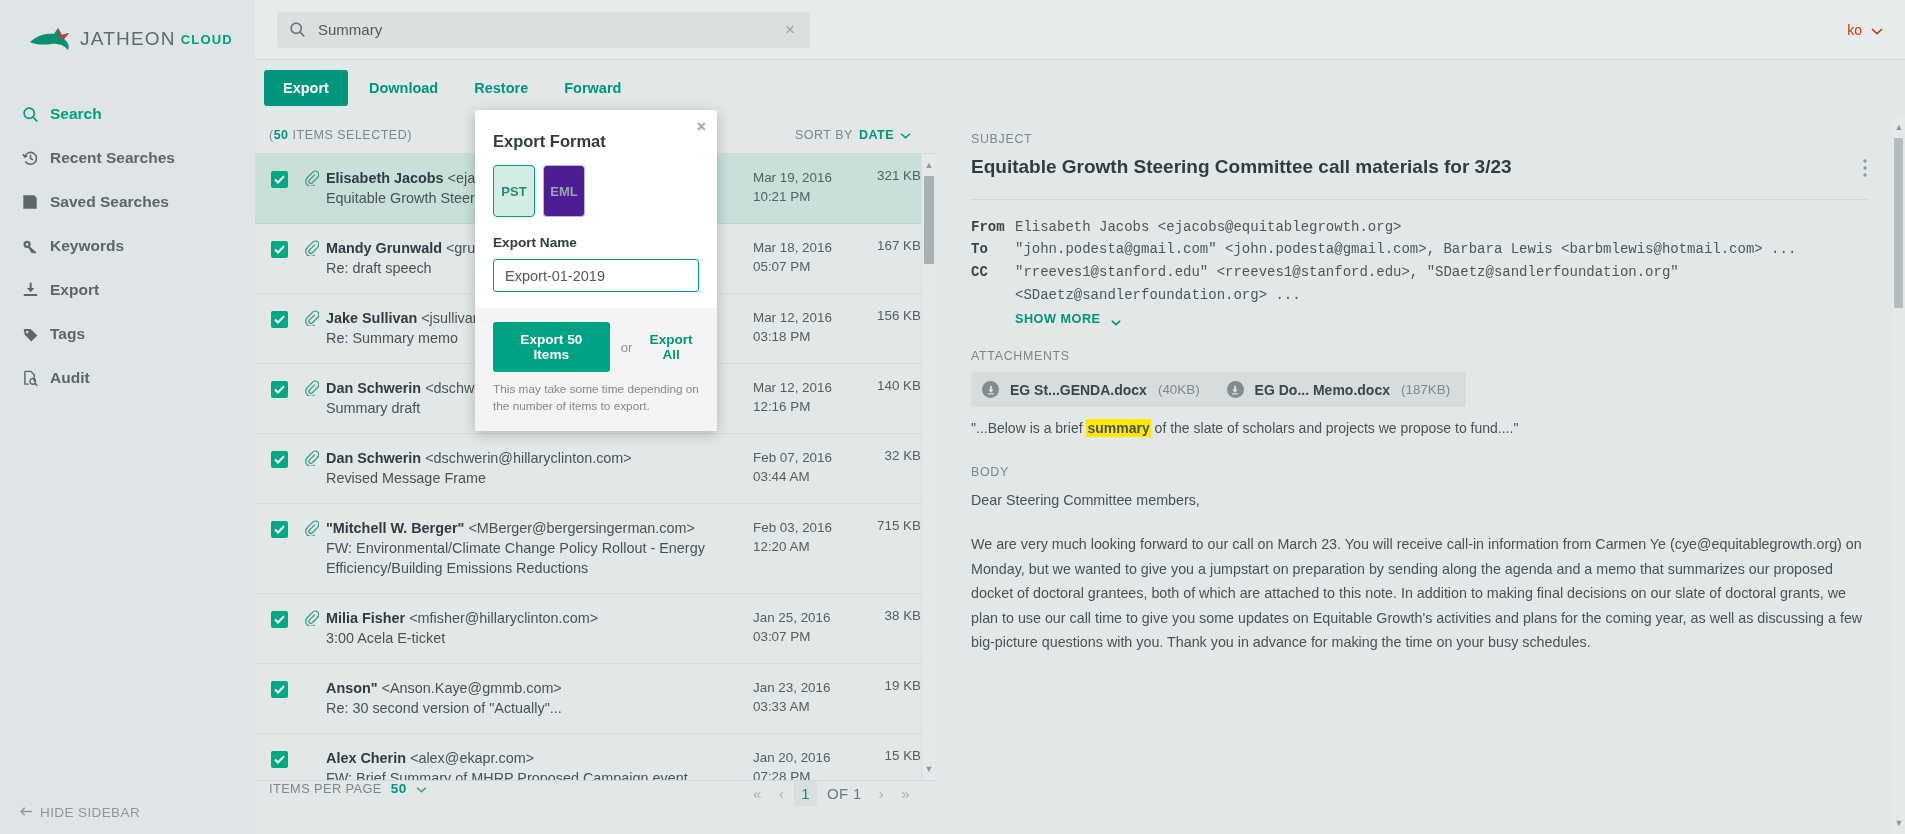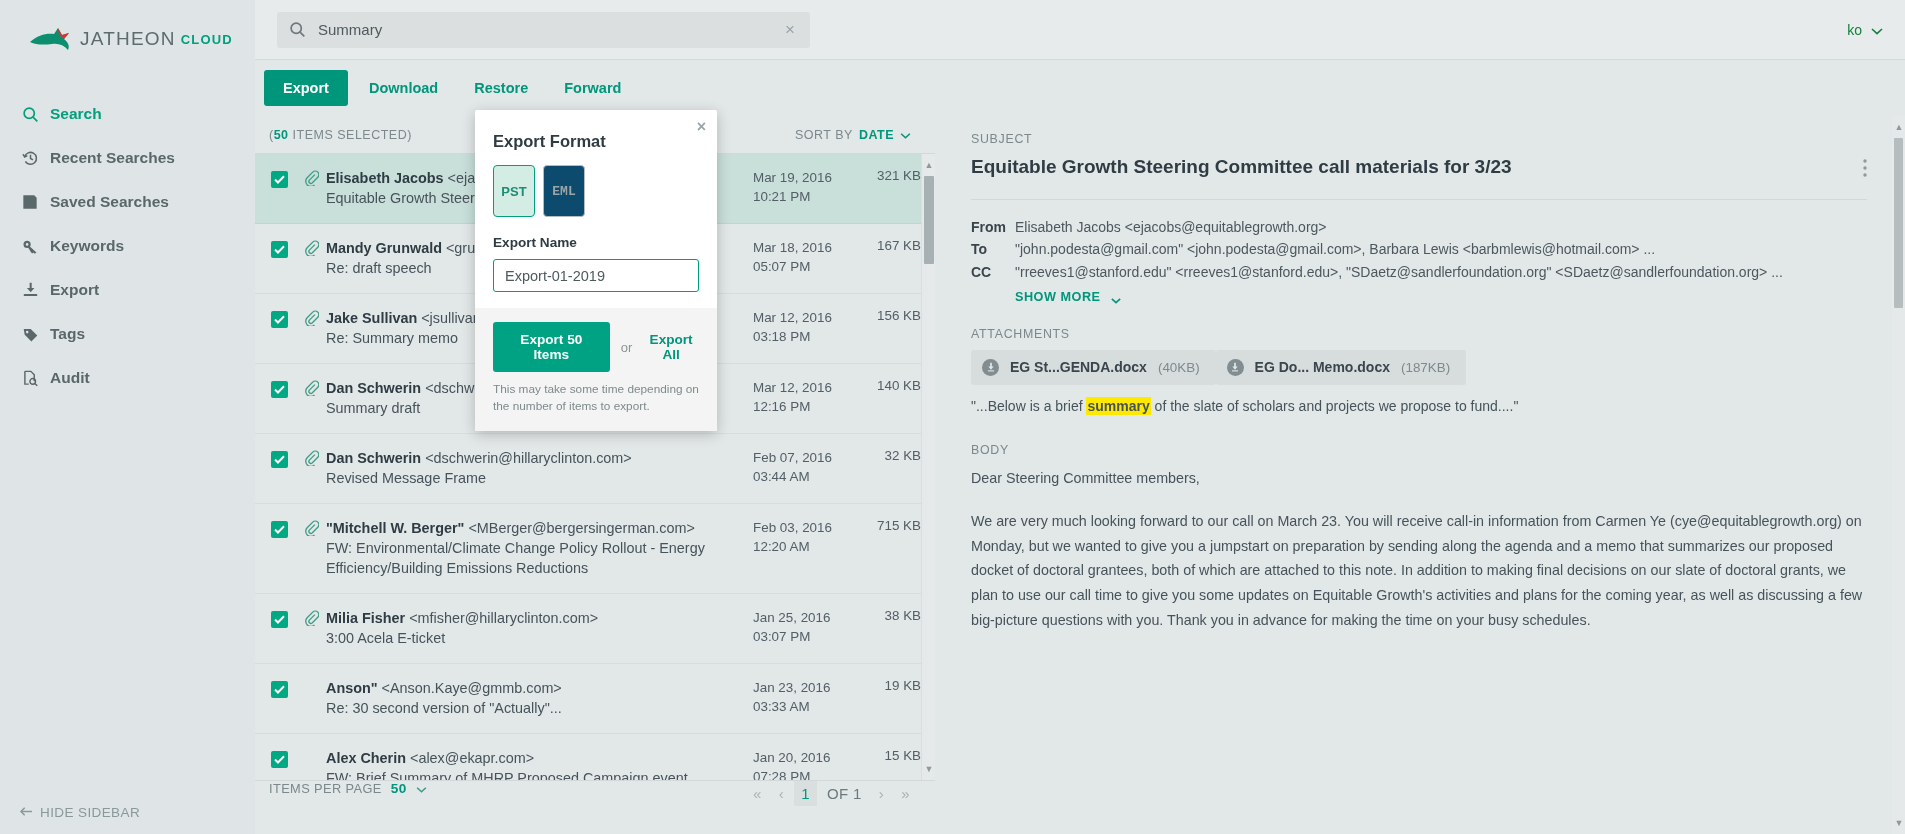--- a/index.html
+++ b/index.html
@@ -59,21 +59,21 @@
   }
   .searchbox .s-ico { color: #6c7a7d; display: flex; align-items: center; }
   .search-input {
     flex: 1; border: 0; background: transparent; outline: none;
     font-family: "Liberation Sans", sans-serif; font-size: 15px; color: #4e5a5d;
     margin-left: 12px;
   }
   .clear-x { color: #9aa5a8; font-size: 17px; cursor: pointer; padding: 0 3px; }
   .user-menu {
     margin-left: auto; display: flex; align-items: center; gap: 9px;
-    color: #15803d; font-size: 14px; cursor: pointer;
+    color: #c2410c; font-size: 14px; cursor: pointer;
   }
 
   
   .toolbar { height: 56px; display: flex; align-items: center; padding-left: 9px; gap: 6px; }
   .btn-export {
     background: #00967c; color: #fff; border: 0; border-radius: 3px;
     font-family: "Liberation Sans", sans-serif;
     font-size: 14.5px; font-weight: 700; padding: 10px 19px; cursor: pointer;
   }
   .btn-link {
@@ -142,21 +142,21 @@
   .pg-of { color: #6d7a7d; font-size: 13.3px; padding: 0 8px; letter-spacing: .4px; }
 
   
   .detail-pane { flex: 1; position: relative; background: #e2e7e8; overflow: hidden; }
   .detail-inner { padding: 16px 38px 0 36px; height: 100%; }
   .lbl { font-size: 12.4px; letter-spacing: .7px; color: #7c888b; margin-bottom: 9px; }
   .subj-row { display: flex; align-items: flex-start; }
   .subject-title { font-size: 19px; font-weight: 700; color: #2f3c44; line-height: 1.3; }
   .kebab { margin-left: auto; color: #8e999b; cursor: pointer; line-height: 0; padding-top: 4px; }
   .divider { height: 1px; background: #d2d8d9; margin: 19px 0 16px; }
-  .hdr-line { display: flex; font-size: 14px; color: #4c585e; line-height: 1.62; }
+  .hdr-line { display: flex; font-size: 14px; color: #4c585e; line-height: 1.62; font-family: Liberation Mono, monospace; }
   .hdr-key { width: 44px; flex: 0 0 44px; font-weight: 700; color: #39454c; }
   .hdr-val { flex: 1; }
   .show-more { color: #00967c; font-weight: 700; font-size: 12.7px; letter-spacing: .5px; cursor: pointer; display: inline-flex; align-items: flex-end; gap: 10px; margin-top: 6px; margin-left: 44px; }
   .att-sec { margin-top: 22px; }
   .att {
     display: inline-flex; align-items: center; gap: 11px;
     background: #d7dcdd; border-radius: 3px; padding: 9px 16px 9px 11px;
     margin-bottom: 11px; cursor: pointer;
   }
   .att-ico { width: 17px; height: 17px; border-radius: 50%; background: #818d90; color: #e2e7e8; display: flex; align-items: center; justify-content: center; flex: 0 0 17px; }
@@ -180,21 +180,21 @@
   .modal-x { position: absolute; right: 11px; top: 8px; color: #9aa5a8; font-size: 16px; cursor: pointer; font-weight: 700; }
   .modal-body { padding: 22px 18px 16px; }
   .modal-title { font-size: 16.5px; font-weight: 700; color: #2f3c44; margin-bottom: 14px; }
   .fmt-row { display: flex; gap: 8px; margin-bottom: 18px; }
   .fmt {
     width: 42px; height: 52px; border-radius: 4px;
     display: flex; align-items: center; justify-content: center;
     font-size: 13px; font-weight: 700; cursor: pointer;
   }
   .fmt.on { border: 1.6px solid #00a07e; background: #d3ece4; color: #1f8d74; text-align: center; }
-  .fmt.off { border: 1.4px solid #b3bcbe; background: #0c4a6e; color: #9aa5a8; font-family: Liberation Mono, monospace; }
+  .fmt.off { border: 1.4px solid #b3bcbe; background: #4c1d95; color: #9aa5a8; }
   .field-lbl { font-size: 13.6px; font-weight: 700; color: #2f3c44; margin-bottom: 9px; }
   .name-input {
     width: 100%; height: 33px; border: 1.3px solid #00a07e; border-radius: 3px;
     padding: 0 11px; font-family: "Liberation Sans", sans-serif; font-size: 14.5px;
     color: #4e5a5d; outline: none; background: #fff;
   }
   .modal-foot { background: #f4f4f4; padding: 14px 18px 16px; }
   .foot-row { display: flex; align-items: center; gap: 11px; margin-bottom: 9px; }
   .btn-exp50 {
     background: #00a284; color: #fff; border: 0; border-radius: 3px;

